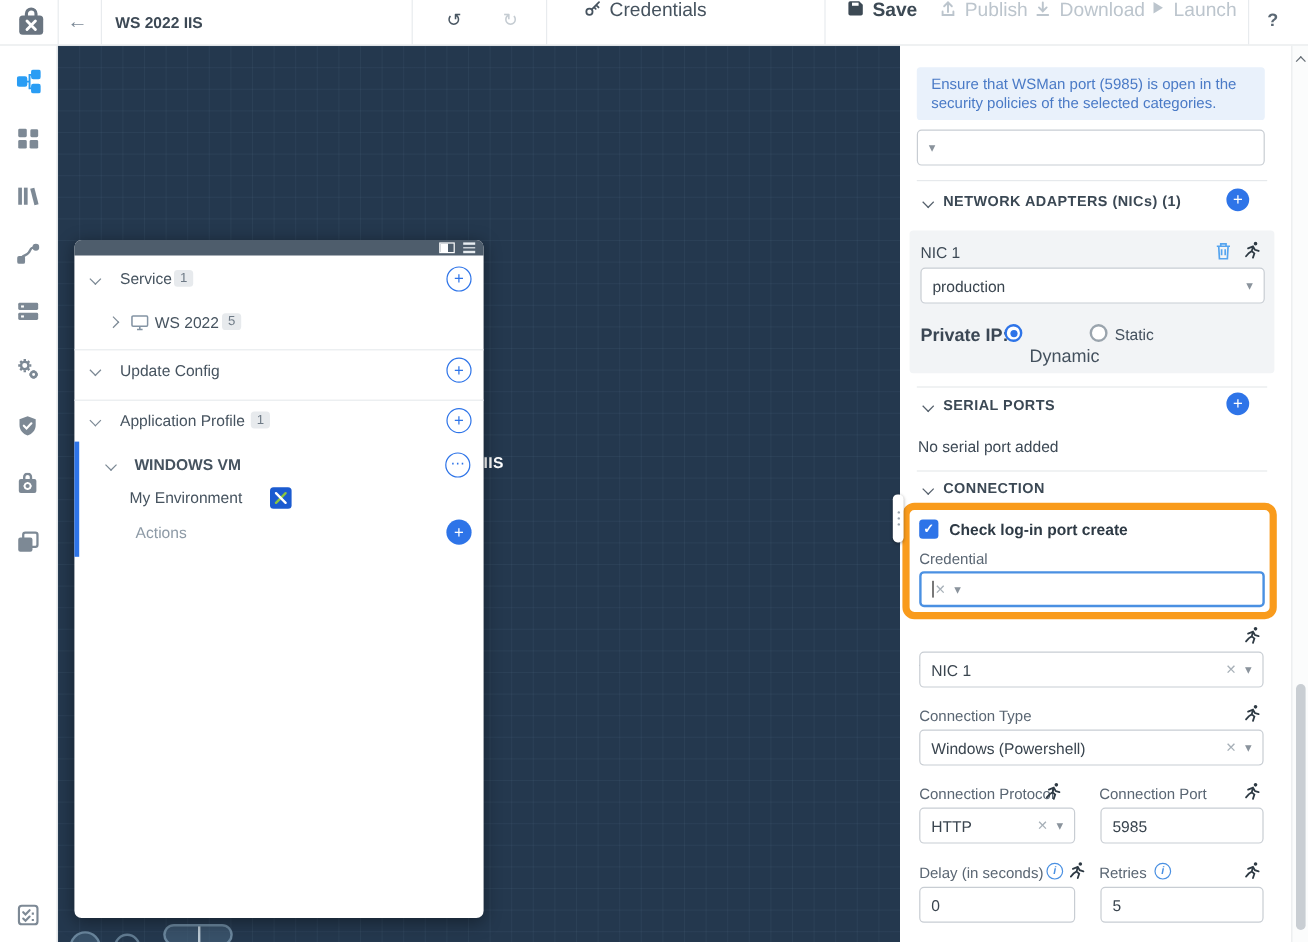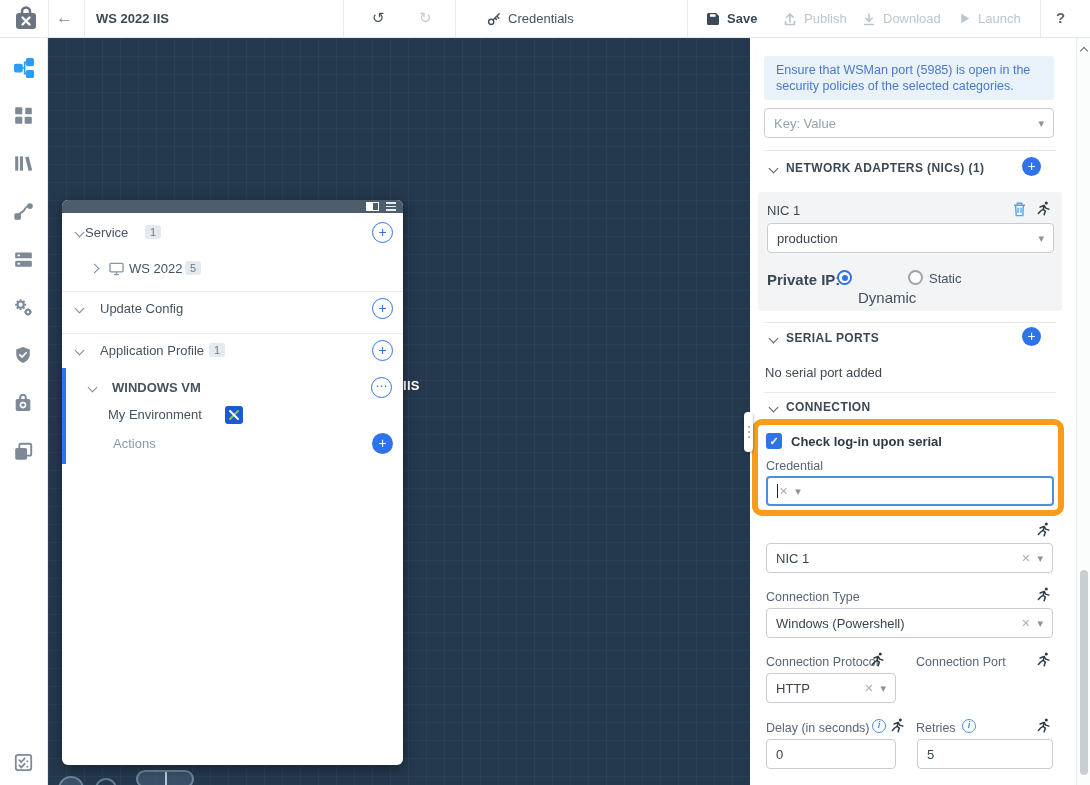--- a/index.html
+++ b/index.html
@@ -6,21 +6,21 @@
   html,body { width:1090px; height:785px; }
   body { position:relative; font-family:"Liberation Sans",sans-serif; background:#fff; overflow:hidden; color:#44515e; }
 
   
   .topbar { position:absolute; left:0; top:0; width:1090px; height:38px; background:#fff; border-bottom:1px solid #e4e8ea; z-index:40; }
   .vdiv { position:absolute; top:0; width:1px; height:37px; background:#e8ebee; }
   .appicon { position:absolute; left:12px; top:5px; width:28px; height:28px; }
   .tb-back { position:absolute; left:56px; top:8px; font-size:17px; color:#7b8残a; color:#7b8996; cursor:pointer; }
   .tb-title { position:absolute; left:96px; top:11px; font-size:13px; font-weight:bold; color:#3d4955; }
   .tb-ico { position:absolute; top:9px; font-size:15px; line-height:18px; }
-  .tb-btn { position:absolute; top:0; height:37px; display:flex; align-items:center; gap:7px; font-size:13px; color:#46535f; cursor:pointer; }
+  .tb-btn { position:absolute; top:0; height:37px; display:flex; gap:7px; font-size:16px; color:#46535f; cursor:pointer; }
   .tb-btn svg { display:block; }
   .tb-btn.disabled { color:#bcc5cd; }
   .tb-help { position:absolute; left:1056px; top:9px; font-size:15px; font-weight:bold; color:#5b6874; }
 
   
   .sidebar { position:absolute; left:0; top:38px; width:48px; height:747px; background:#fff; border-right:1px solid #e6e9ec; z-index:30; }
   .side-item { position:absolute; left:14px; width:20px; height:20px; color:#7d8995; cursor:pointer; }
   .side-item svg { display:block; }
   .side-item.active { color:#2a9df4; }
 
@@ -241,21 +241,21 @@
     <div class="th-panelico"></div>
     <div class="th-listico">
         <span></span>
         <span></span>
         <span></span>
       </div>
   </div>
 
   <div class="trow" style="top:22px">
     <span class="chev cdown" style="left:14px;top:7px"></span>
-    <span class="lab" style="left:23px">Service</span>
+    <span class="lab" style="left:38px">Service</span>
     <span class="badge" style="left:83px">1</span>
     <span class="pluso" style="right:10px;top:0">+</span>
   </div>
 
   <div class="trow" style="top:58px">
     <span class="chev cright" style="left:29px;top:7px"></span>
     <svg style="position:absolute;left:47px;top:4px" width="15" height="14" viewBox="0 0 16 15" fill="none" stroke="#8494a4" stroke-width="1.4">
       <rect x="1" y="1.5" width="14" height="9" rx="1"></rect>
         <path d="M5.5 13.5h5M8 10.5v3"></path>
     </svg>
@@ -308,21 +308,20 @@
     <i></i>
     <i></i>
     <i></i>
   </div>
 
 <div class="rpanel">
 
   <div class="infobox">Ensure that WSMan port (5985) is open in the security policies of the selected categories.</div>
 
   <div class="sel" style="left:14px;top:70px;width:290px">
-    <span class="val ph">Key: Value</span>
     <span class="dn">▾</span>
   </div>
 
   <div class="rdiv" style="top:112px"></div>
 
   <span class="chev cdown" style="left:20px;top:127px;border-color:#55606c"></span>
   <div class="hdr" style="left:36px;top:123px">NETWORK ADAPTERS (NICs) (1)</div>
   <span class="plusf" style="left:272px;top:119px;width:19px;height:19px;line-height:19px">+</span>
 
   <div class="graycard">
@@ -356,21 +355,21 @@
   <span class="plusf" style="left:272px;top:289px;width:19px;height:19px;line-height:19px">+</span>
   <div style="position:absolute;left:15px;top:327px;font-size:13px;color:#3d4955">No serial port added</div>
 
   <div class="rdiv" style="top:354px"></div>
 
   <span class="chev cdown" style="left:20px;top:366px;border-color:#55606c"></span>
   <div class="hdr" style="left:36px;top:362px">CONNECTION</div>
 
   <div class="obox">
     <span class="cbox">✓</span>
-    <div style="position:absolute;left:33px;top:9px;font-size:13px;font-weight:bold;color:#2e3a45">Check log-in upon serial</div>
+    <div style="position:absolute;left:33px;top:9px;font-size:13px;font-weight:bold;color:#2e3a45">Check log-in port create</div>
     <div class="flabel" style="left:8px;top:34px">Credential</div>
     <div class="sel focus" style="left:8px;top:51px;width:288px">
       <span class="caret"></span>
       <span class="clr">✕</span>
       <span class="dn">▾</span>
     </div>
   </div>
 
   <div class="flabel" style="left:16px;top:506px">Address</div>
   <span class="runner" style="left:286px;top:484px">
@@ -410,20 +409,23 @@
     <svg width="15" height="15" viewBox="0 0 14 14" fill="none" stroke="currentColor" stroke-width="1.4" stroke-linecap="round">
         <circle cx="9.6" cy="1.9" r="1.4" fill="currentColor" stroke="none"></circle>
         <path d="M3.8 5.6 7.6 4.1l1.5 2.6 2.9.9M7.6 4.1 6.7 7.7l2 1.8-1.1 3.3M6.7 7.7 4.3 9.3 2.2 11.7"></path>
       </svg>
   </span>
   <div class="sel" style="left:16px;top:635px;width:130px">
     <span class="val">HTTP</span>
     <span class="clr">✕</span>
     <span class="dn">▾</span>
   </div>
+  <div class="inp" style="left:167px;top:635px;width:136px">
+    <input value="5985" style="">
+  </div>
 
   <div class="flabel" style="left:16px;top:683px">Delay (in seconds)</div>
   <span class="infoico" style="left:122px;top:681px">i</span>
   <span class="runner" style="left:140px;top:680px">
     <svg width="15" height="15" viewBox="0 0 14 14" fill="none" stroke="currentColor" stroke-width="1.4" stroke-linecap="round">
         <circle cx="9.6" cy="1.9" r="1.4" fill="currentColor" stroke="none"></circle>
         <path d="M3.8 5.6 7.6 4.1l1.5 2.6 2.9.9M7.6 4.1 6.7 7.7l2 1.8-1.1 3.3M6.7 7.7 4.3 9.3 2.2 11.7"></path>
       </svg>
   </span>
   <div class="flabel" style="left:166px;top:683px">Retries</div>

